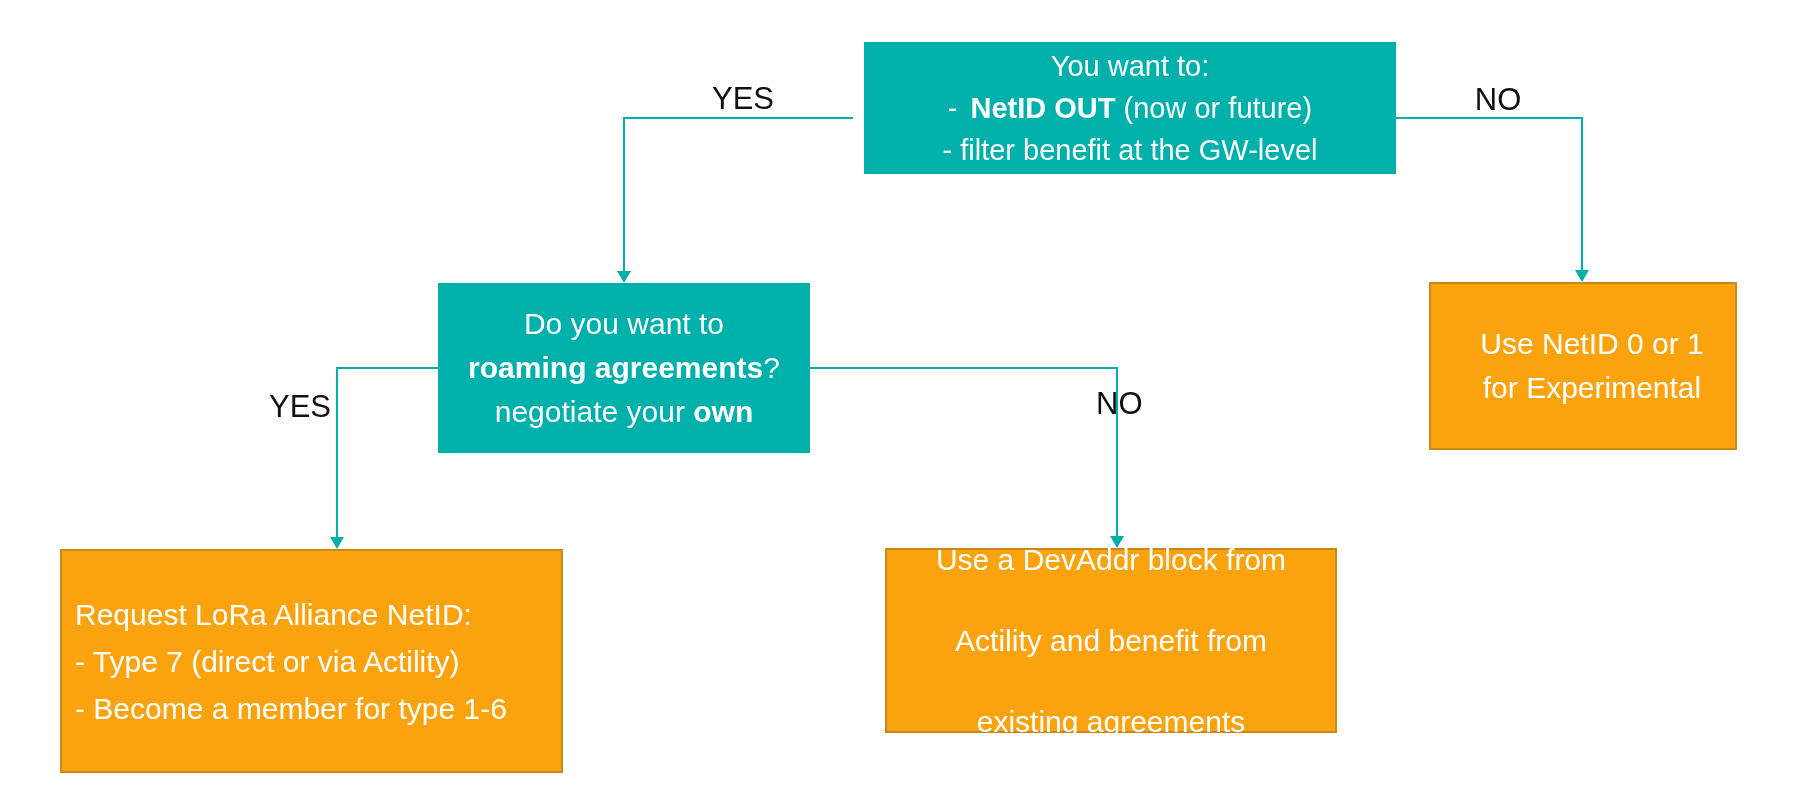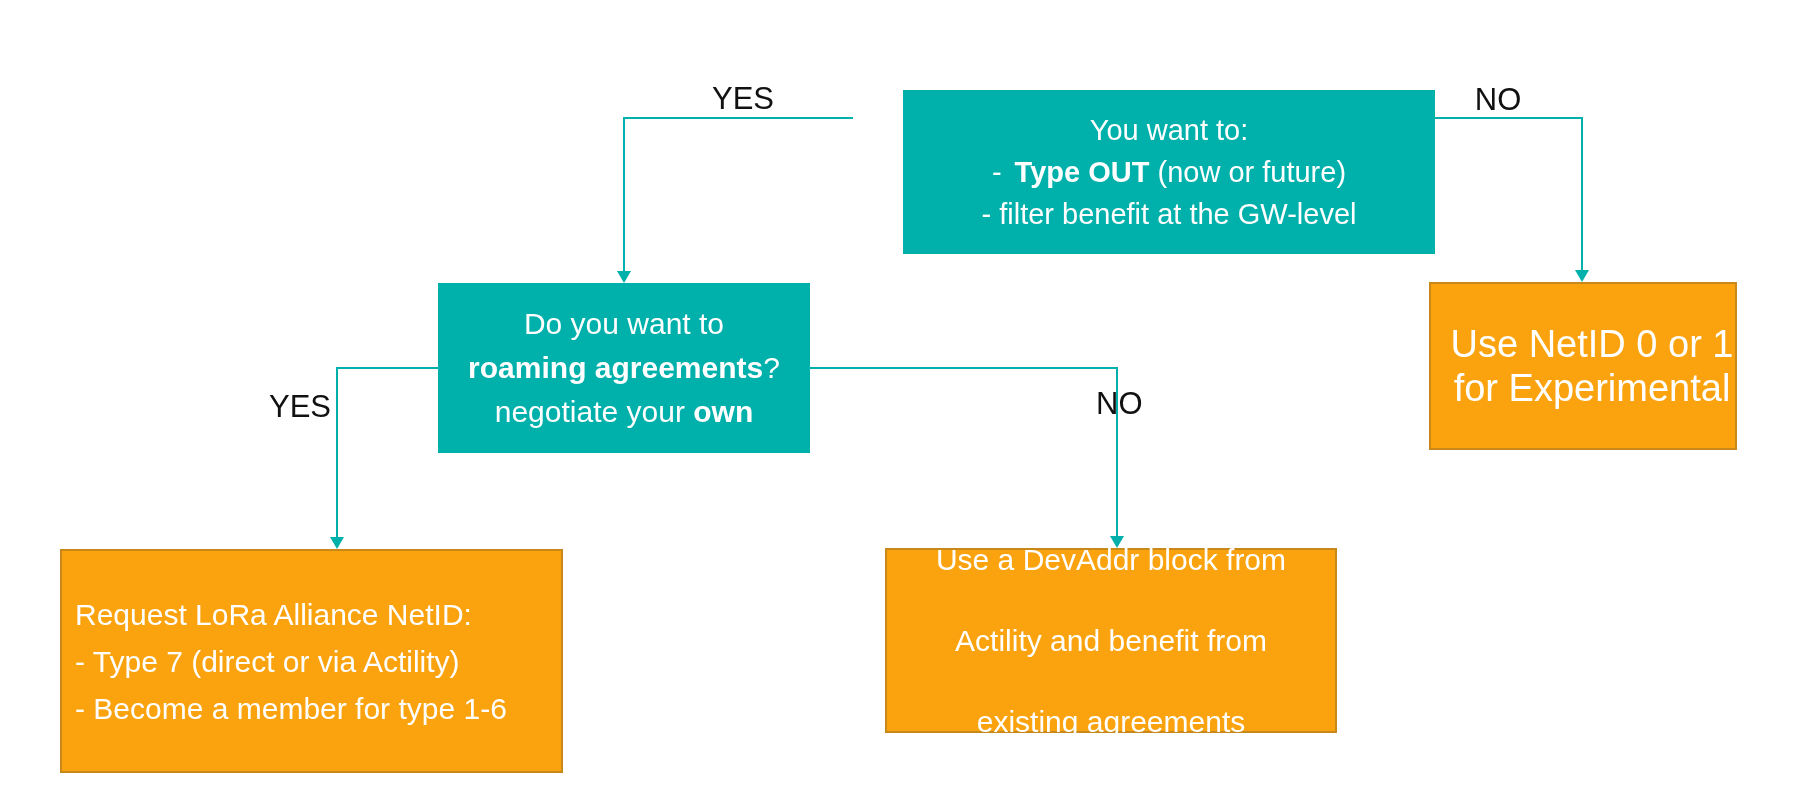--- a/index.html
+++ b/index.html
@@ -22,23 +22,23 @@
     display:flex;flex-direction:column;justify-content:center;
     color:var(--boxtext);
     box-sizing:border-box;
     text-align:center;
   }
   .box.teal{background:var(--teal);}
   .box.orange{background:var(--orange);border:2px solid var(--orange-border);}
   .box .line{width:100%;}
   .box b{font-weight:700;}
 
-  .root-box{left:903px;top:42px;width:532px;height:164px;font-size:29px;line-height:42px;margin-top:48px;}
+  .root-box{left:864px;top:42px;width:532px;height:132px;font-size:29px;line-height:42px;}
   .negotiate-box{left:438px;top:283px;width:372px;height:170px;font-size:30px;line-height:44px;}
-  .netid01-box{left:1429px;top:282px;width:308px;height:168px;font-size:38px;line-height:44px;padding-left:18px;}
+  .netid01-box{left:1429px;top:282px;width:308px;height:168px;font-size:30px;line-height:44px;padding-left:18px;}
   .request-box{left:60px;top:549px;width:503px;height:224px;font-size:30px;line-height:47px;text-align:left;padding-left:13px;}
   .devaddr-box{left:885px;top:548px;width:452px;height:185px;font-size:30px;line-height:47px;gap:34px;}
 
   .dash{margin-right:13px;}
 
   .h-line{position:absolute;height:2px;background:var(--teal);}
   .v-line{position:absolute;width:2px;background:var(--teal);}
   .arrow-down{
     position:absolute;width:0;height:0;
     border-left:7px solid transparent;
@@ -71,21 +71,21 @@
   <div class="arrow-down" style="left:330px;top:537px;"></div>
   <div class="edge-label" style="left:245px;top:391px;">YES</div>
 
   <div class="h-line" style="left:810px;top:367px;width:308px;"></div>
   <div class="v-line" style="left:1116px;top:367px;height:170px;"></div>
   <div class="arrow-down" style="left:1110px;top:536px;"></div>
   <div class="edge-label" style="left:1096px;top:388px;text-align:left;">NO</div>
 
   <div class="box teal root-box">
     <div class="line"><span>You want to:</span></div>
-    <div class="line"><span class="dash">-</span><b>Type OUT</b><span> (now or future)</span></div>
+    <div class="line"><span class="dash">-</span><b>NetID OUT</b><span> (now or future)</span></div>
     <div class="line"><span>- filter benefit at the GW-level</span></div>
   </div>
 
   <div class="box teal negotiate-box">
     <div class="line"><span>Do you want to</span></div>
     <div class="line"><b>roaming agreements</b><span>?</span></div>
     <div class="line"><span>negotiate your </span><b>own</b></div>
   </div>
 
   <div class="box orange netid01-box">

